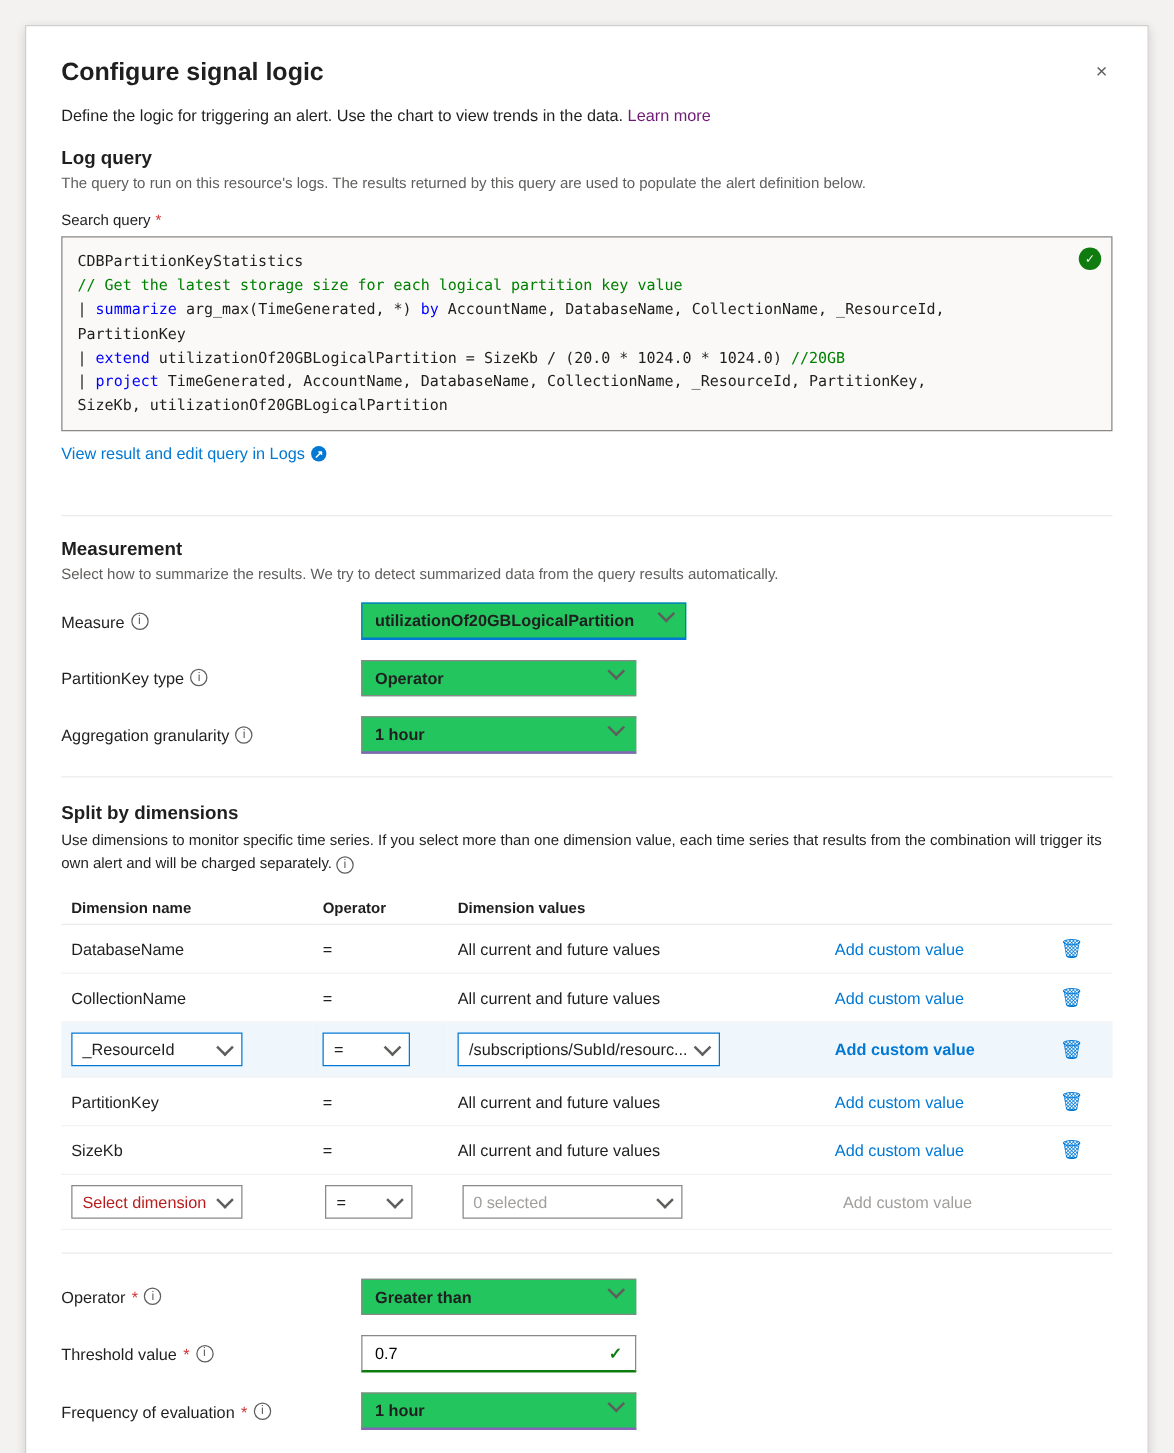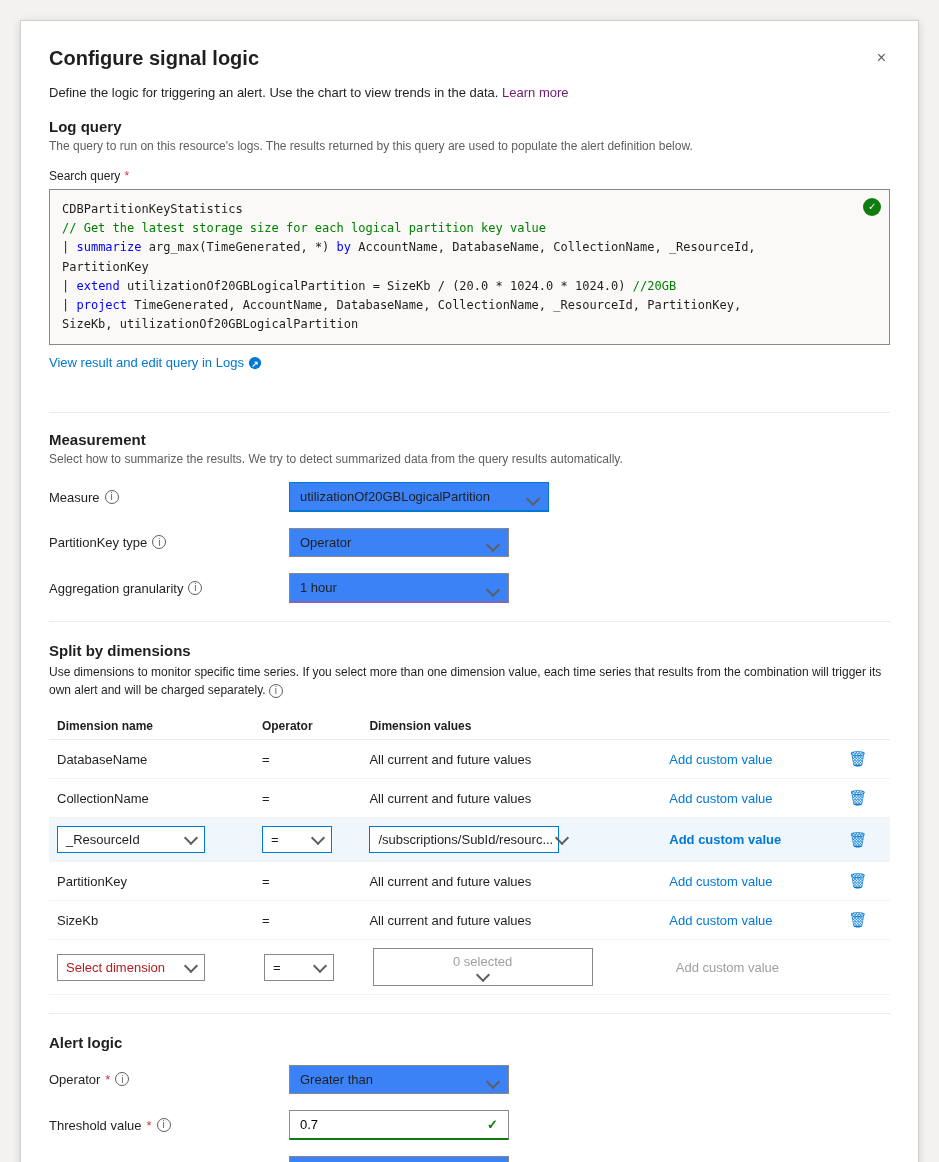--- a/index.html
+++ b/index.html
@@ -130,30 +130,31 @@
       border: 1px solid #605e5c;
       display: inline-flex;
       align-items: center;
       justify-content: center;
       font-size: 10px;
       color: #605e5c;
       cursor: pointer;
     }
     .dropdown {
       border: 1px solid #8a8886;
-      background: #3b82f6;
+      background: #22c55e;
       padding: 6px 10px;
       display: flex;
-      align-items: flex-end;
+      align-items: flex-start;
       justify-content: space-between;
       cursor: pointer;
       min-width: 220px;
       font-size: 13px;
       color: #1f1f1f;
       gap: 8px;
+      font-weight: bold;
     }
     .dropdown-measure { min-width: 260px; border-color: #0078d4; border-bottom-width: 2px; }
     .dropdown-aggr { min-width: 220px; }
     .dropdown-gran { min-width: 220px; border-bottom: 2px solid #8764b8; }
     .chevron-down {
       width: 10px;
       height: 10px;
       border-right: 2px solid #605e5c;
       border-bottom: 2px solid #605e5c;
       transform: rotate(45deg);
@@ -225,23 +226,23 @@
       background: #fff;
       padding: 5px 8px;
       display: flex;
       align-items: center;
       justify-content: space-between;
       cursor: pointer;
       font-size: 13px;
       color: #1f1f1f;
       gap: 4px;
     }
-    .dim-dropdown-name { width: 148px; }
+    .dim-dropdown-name { width: 137px; }
     .dim-dropdown-op { width: 70px; }
-    .dim-dropdown-vals { width: 220px; color: #a19f9d; flex-direction: column; }
+    .dim-dropdown-vals { width: 176px; color: #a19f9d; }
     .dim-dropdown-vals-selected { width: 220px; }
     .alert-section { margin-top: 20px; }
     .threshold-input {
       border: 1px solid #8a8886;
       border-bottom: 2px solid #107c10;
       padding: 6px 10px;
       min-width: 220px;
       font-size: 13px;
       display: flex;
       align-items: center;
@@ -384,21 +385,21 @@
             <span class="chevron-down"></span>
           </div>
         </td>
         <td class="dim-col-op">
           <div class="dim-dropdown-sm dim-dropdown-op" style="border-color:#0078d4;">
             <span>=</span>
             <span class="chevron-down"></span>
           </div>
         </td>
         <td class="dim-col-vals">
-          <div class="dim-dropdown-sm dim-dropdown-vals-selected" style="border-color:#0078d4; width:190px;">
+          <div class="dim-dropdown-sm dim-dropdown-vals-selected" style="border-color:#0078d4; width:210px;">
             <span>/subscriptions/SubId/resourc...</span>
             <span class="chevron-down"></span>
           </div>
         </td>
         <td class="dim-col-custom">
           <button class="add-custom-bold">Add custom value</button>
         </td>
         <td class="dim-col-del">
           <button class="delete-btn">🗑</button>
         </td>
@@ -454,21 +455,20 @@
           </td>
           <td class="dim-col-del"></td>
         </tr>
       </tbody>
     </table>
   </div>
 
   <hr class="divider">
 
   <div class="alert-section">
-    <div class="section-title">Alert logic</div>
 
     <div class="form-row" style="margin-top:14px;">
       <div class="form-label">
         <span>Operator</span>
         <span class="required">*</span>
         <span class="info-icon">i</span>
       </div>
       <div class="dropdown dropdown-aggr">
         <span>Greater than</span>
         <span class="chevron-down"></span>

